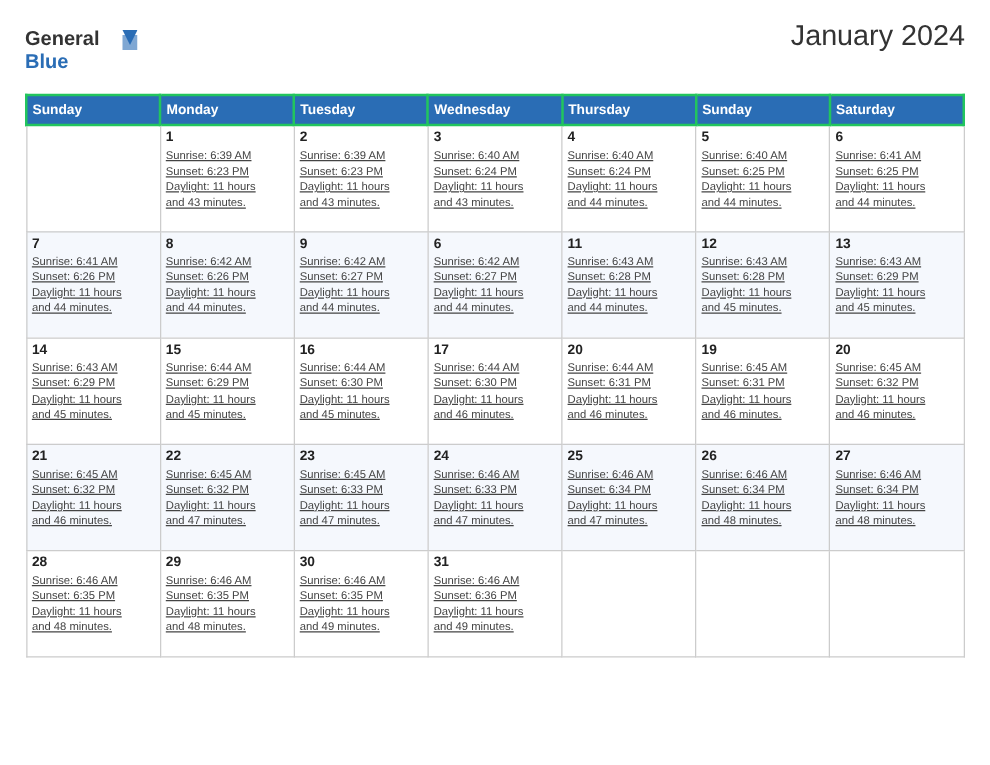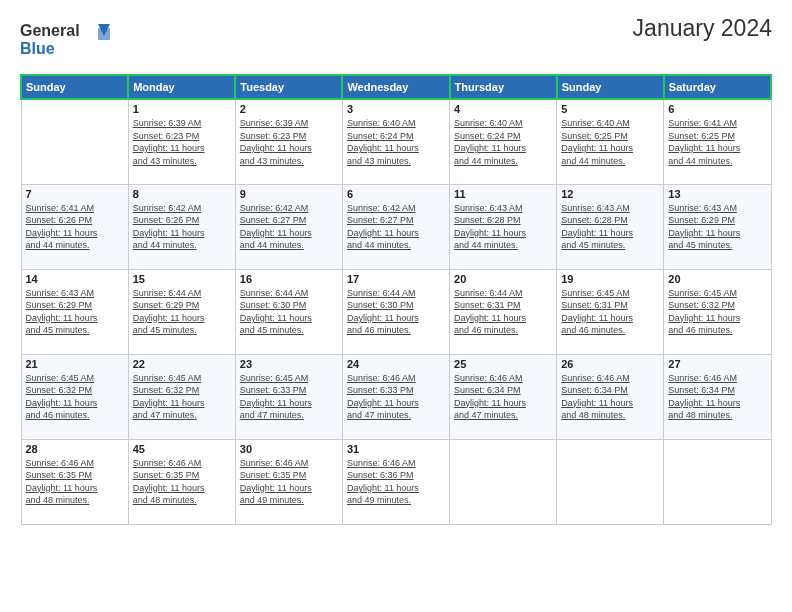--- a/index.html
+++ b/index.html
@@ -319,21 +319,21 @@
         </tr>
         <tr>
           <td>
             <div class="day-num">28</div>
             <div class="day-info" style="white-space: pre-line;">Sunrise: 6:46 AM
 Sunset: 6:35 PM
 Daylight: 11 hours
 and 48 minutes.</div>
           </td>
           <td>
-            <div class="day-num">45</div>
+            <div class="day-num">29</div>
             <div class="day-info" style="white-space: pre-line;">Sunrise: 6:46 AM
 Sunset: 6:35 PM
 Daylight: 11 hours
 and 48 minutes.</div>
           </td>
           <td>
             <div class="day-num">30</div>
             <div class="day-info" style="white-space: pre-line;">Sunrise: 6:46 AM
 Sunset: 6:35 PM
 Daylight: 11 hours

